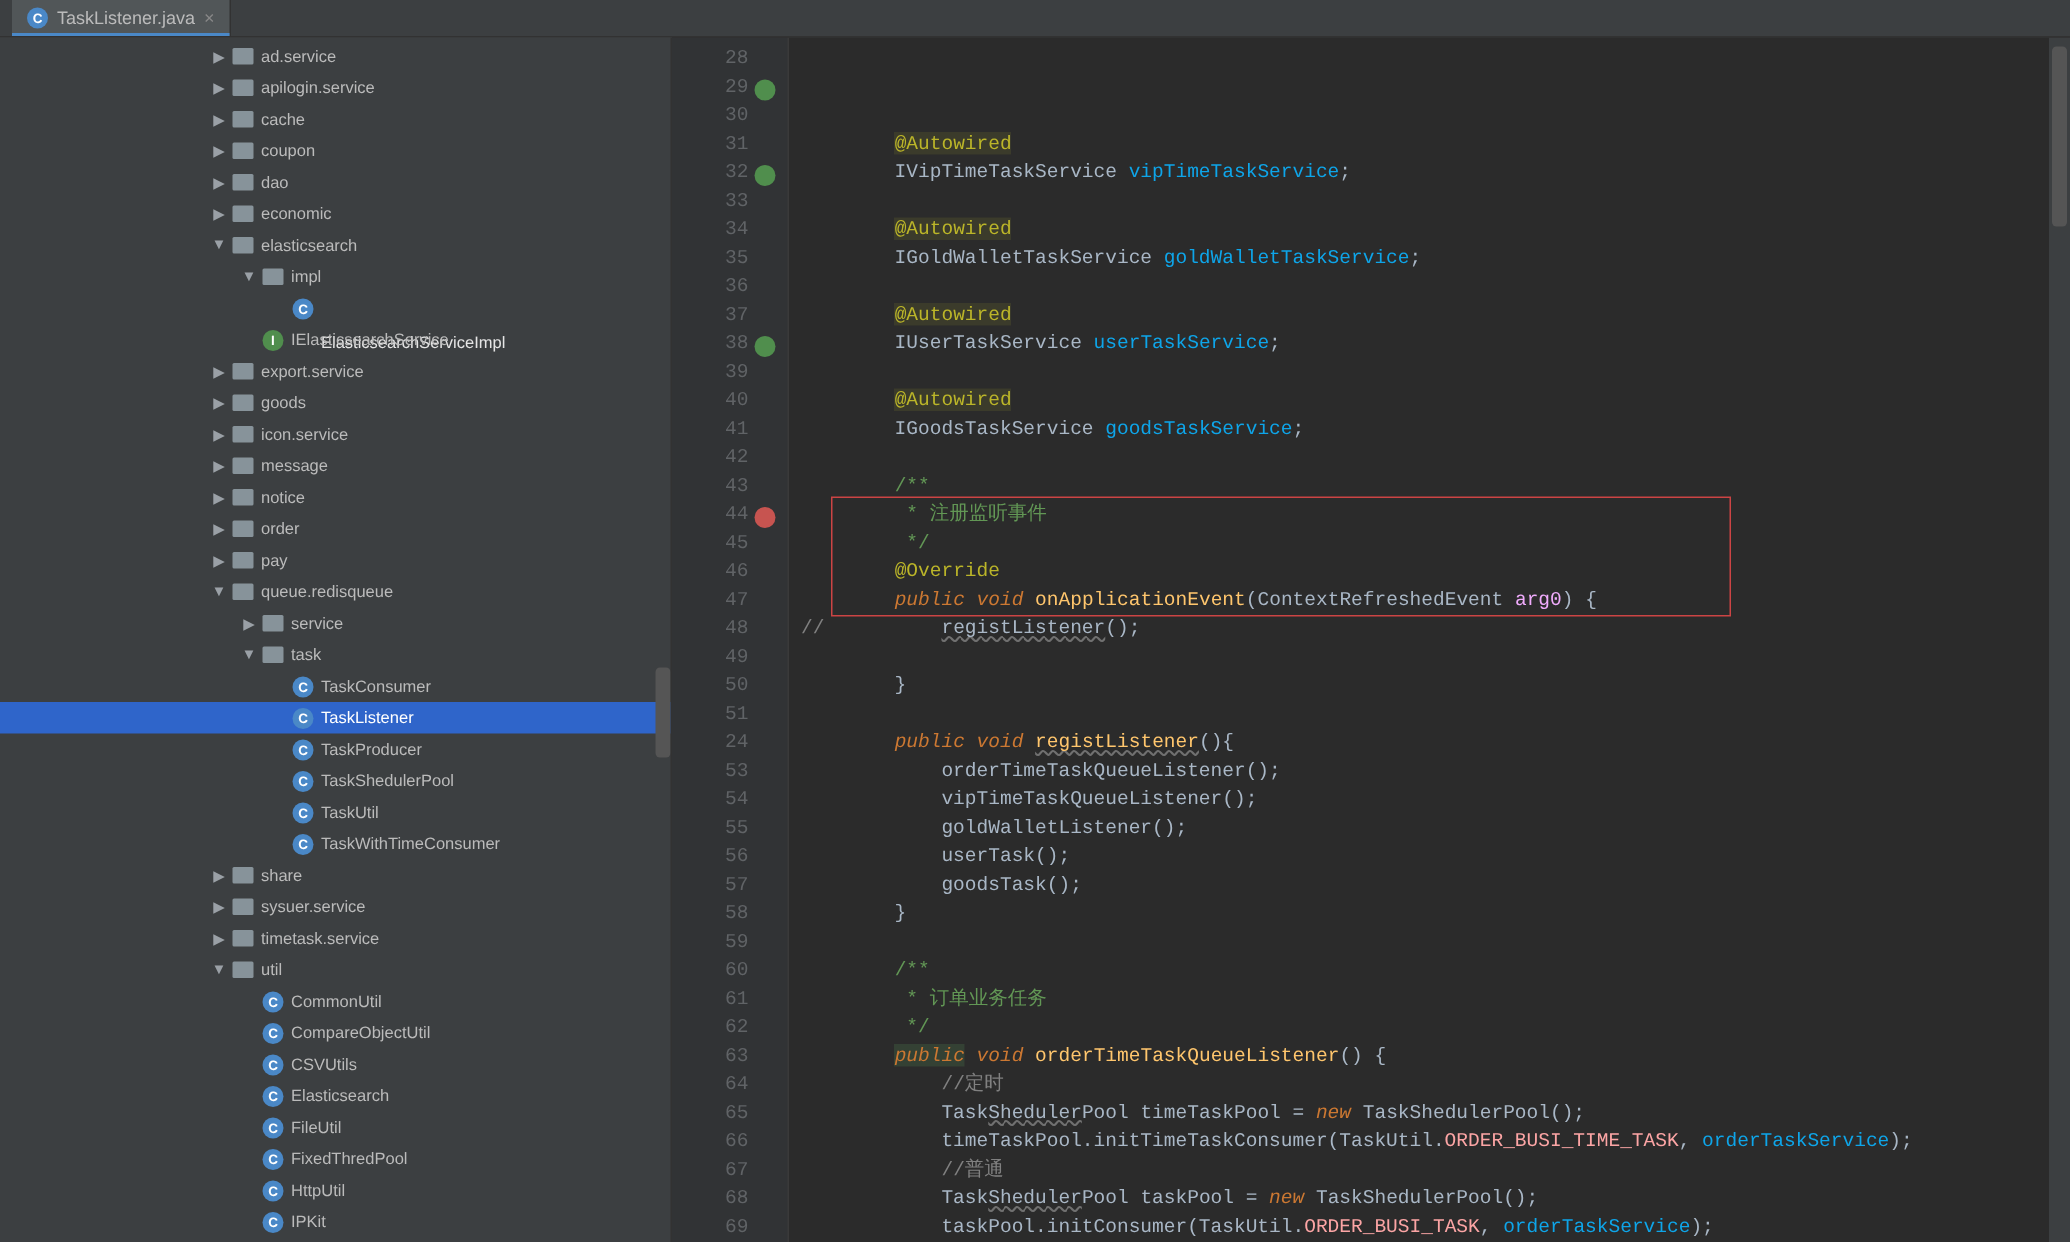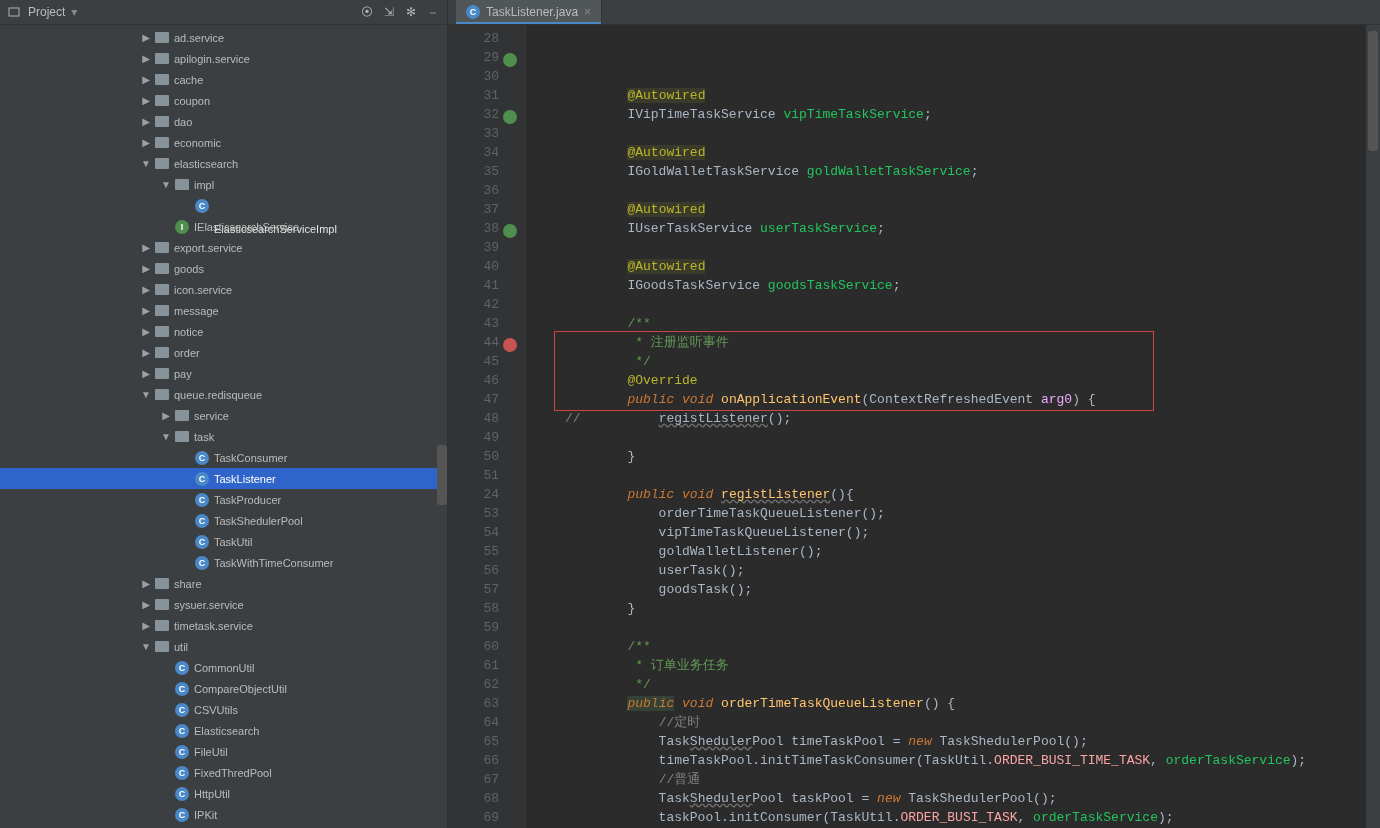--- a/index.html
+++ b/index.html
@@ -115,26 +115,26 @@
 .gutter .gicon.method { background:#c75450; }
 .gutter .gicon.override { background:#508e4d; }
 .code {
   flex:1;
   padding: 4px 0 4px 8px;
   position: relative;
   white-space: pre;
   color: #a9b7c6;
   overflow: hidden;
 }
-.code .line { height: 19px; margin-left: 31px; }
+.code .line { height: 19px; }
 .kw { color: #cc7832; font-style: italic; }
 .ann { color: #bbb529; background:#3b3b2b; }
 .ann2 { color: #bbb529; }
 .meth { color: #ffc66d; }
-.field { color: #22c55e; }
+.field { color: #0ea5e9; }
 .cmt { color: #808080; }
 .doc { color: #629755; }
 .param { color: #f0abfc; }
 .constant { color: #fca5a5; }
 .underline { text-decoration: underline wavy #707070; text-decoration-skip-ink: none; }
 .hl-public { background: #344134; }
 .red-box {
   position: absolute;
   border: 1px solid #cc4444;
   pointer-events: none;
@@ -142,34 +142,20 @@
 .scrollbar-track { width:14px; background:#3c3f41; position:relative;}
 .scrollbar-thumb { position:absolute; left:2px; right:2px; background:#555; border-radius:3px; }
 
 
 .side-scroll { position:absolute; right:0; top:420px; width:10px; height:60px; background:#555; border-radius:3px;}
 </style>
 </head>
 <body>
 
 <div class="topbar">
-  <div class="toolwindow-header">
-    <span class="tb-icon">
-      <svg width="12" height="12" viewBox="0 0 12 12">
-          <rect x="1" y="2" width="10" height="8" fill="none" stroke="#afb1b3" stroke-width="1"></rect>
-        </svg>
-    </span>
-    <span class="title">Project</span>
-    <span class="dropdown">▾</span>
-    <span class="spacer"></span>
-    <span class="tb-icon">⦿</span>
-    <span class="tb-icon">⇲</span>
-    <span class="tb-icon">✻</span>
-    <span class="tb-icon">⎯</span>
-  </div>
   <div class="editor-tabs">
     <div class="editor-tab active">
       <span class="iconc">
           <span class="icon-class">C</span>
         </span>
       <span>TaskListener.java</span>
       <span class="close">×</span>
     </div>
   </div>
 </div>

